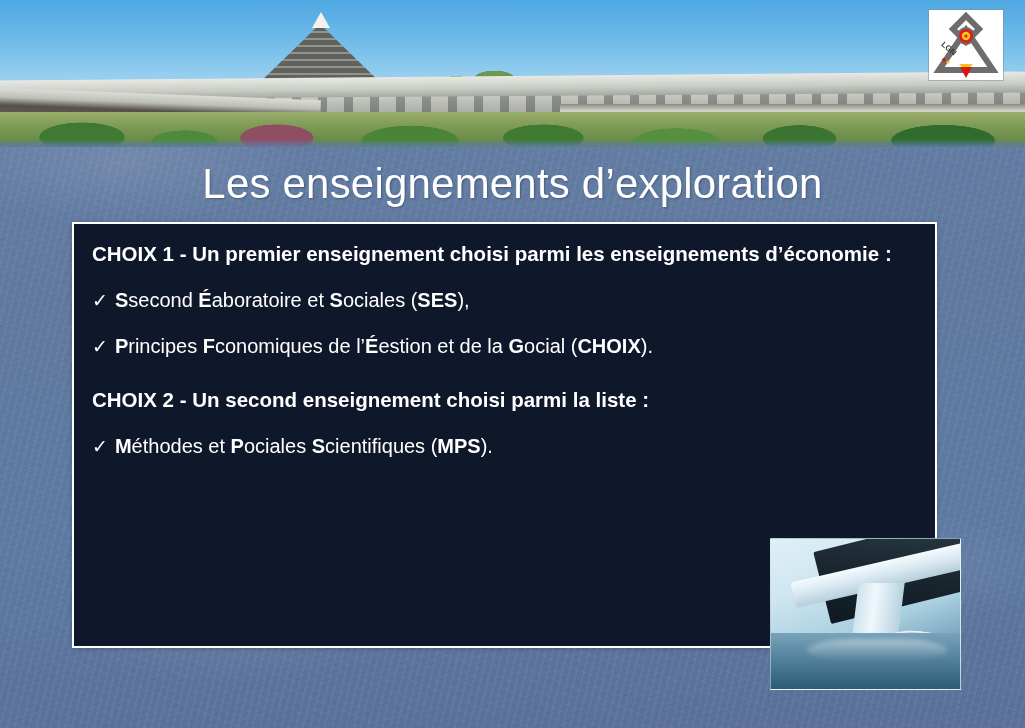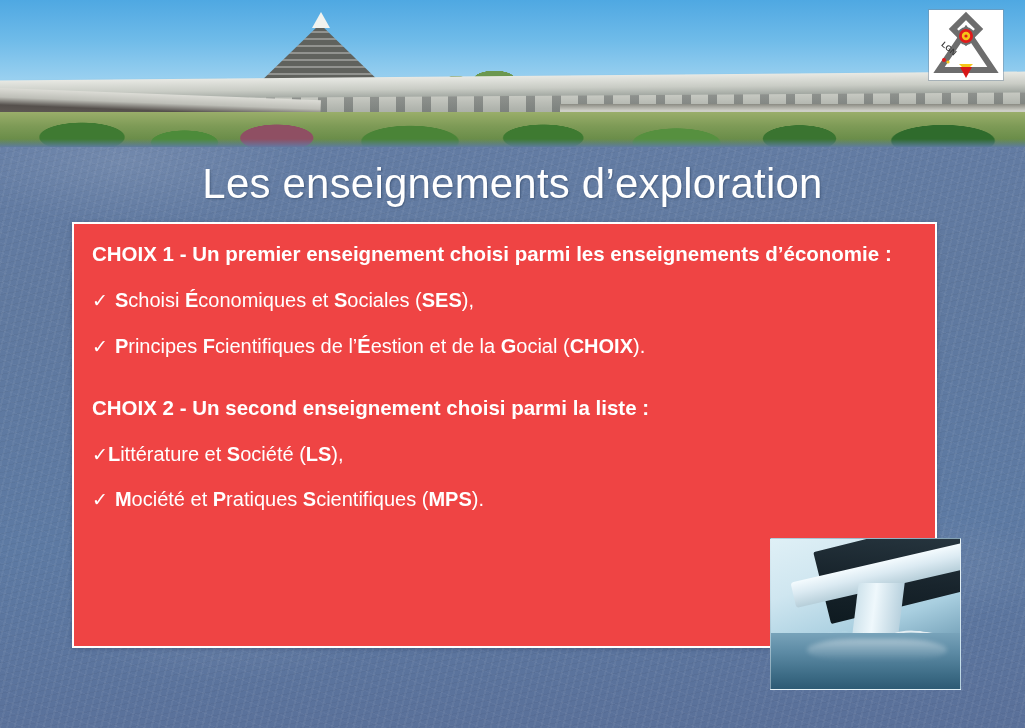--- a/index.html
+++ b/index.html
@@ -138,30 +138,30 @@
     text-align:center;
     font-size:42px;font-weight:400;color:#ffffff;
     letter-spacing:.2px;
     text-shadow:1px 1px 2px rgba(30,50,80,.45);
   }
 
   
   .content-box{
     position:absolute;left:72px;top:222px;width:865px;height:426px;
     box-sizing:border-box;
-    background:#ef4444;
+    background:#0f172a;
     border:2px solid #ffffff;
     padding:14px 18px 10px 12px;
     box-shadow:0 1px 4px rgba(20,40,70,.3);
   }
   .heading{
     color:#ffffff;font-weight:bold;font-size:20.5px;line-height:1.32;
     margin:2px 0 0 0;padding-left:6px;
   }
-  .heading.second{margin-top:35px;}
+  .heading.second{margin-top:27px;}
   .item{
     color:#ffffff;font-size:20px;line-height:1.2;
     margin-top:21px;padding-left:6px;white-space:nowrap;
   }
   .item .chk{font-size:19px;font-weight:400;}
   .item b{font-weight:bold;}
   .item .sp{display:inline-block;width:7px;}
 
   
   .photo-desk{
@@ -265,29 +265,28 @@
     </svg>
   </div>
 
   <div class="title">Les enseignements d’exploration</div>
 
   <div class="content-box">
 
     <div class="heading">CHOIX 1 - Un premier enseignement choisi parmi les enseignements d’économie :</div>
 
     <div>
-        <div class="item"><span class="chk">✓</span><span class="sp"></span><span><b>S</b><span>choisi </span><b>É</b><span>conomiques et </span><b>S</b><span>ociales (</span><b>SES</b><span>),</span></span></div>
-        <div class="item"><span class="chk">✓</span><span class="sp"></span><span><b>P</b><span>rincipes </span><b>F</b><span>cientifiques de l’</span><b>É</b><span>estion et de la </span><b>G</b><span>ocial (</span><b>CHOIX</b><span>).</span></span></div>
+        <div class="item"><span class="chk">✓</span><span class="sp"></span><span><b>S</b><span>second </span><b>É</b><span>aboratoire et </span><b>S</b><span>ociales (</span><b>SES</b><span>),</span></span></div>
+        <div class="item"><span class="chk">✓</span><span class="sp"></span><span><b>P</b><span>rincipes </span><b>F</b><span>conomiques de l’</span><b>É</b><span>estion et de la </span><b>G</b><span>ocial (</span><b>CHOIX</b><span>).</span></span></div>
       </div>
 
     <div class="heading second">CHOIX 2 - Un second enseignement choisi parmi la liste :</div>
 
     <div>
-        <div class="item tight"><span class="chk">✓</span><span><b>L</b><span>ittérature et </span><b>S</b><span>ociété (</span><b>LS</b><span>),</span></span></div>
-        <div class="item"><span class="chk">✓</span><span class="sp"></span><span><b>M</b><span>ociété et </span><b>P</b><span>ratiques </span><b>S</b><span>cientifiques (</span><b>MPS</b><span>).</span></span></div>
+        <div class="item"><span class="chk">✓</span><span class="sp"></span><span><b>M</b><span>éthodes et </span><b>P</b><span>ociales </span><b>S</b><span>cientifiques (</span><b>MPS</b><span>).</span></span></div>
       </div>
 
   </div>
 
   <div class="photo-desk">
     <div class="pd-screen"></div>
     <div class="pd-bezel"></div>
     <div class="pd-neck"></div>
     <div class="pd-base"></div>
     <div class="pd-cable2"></div>

